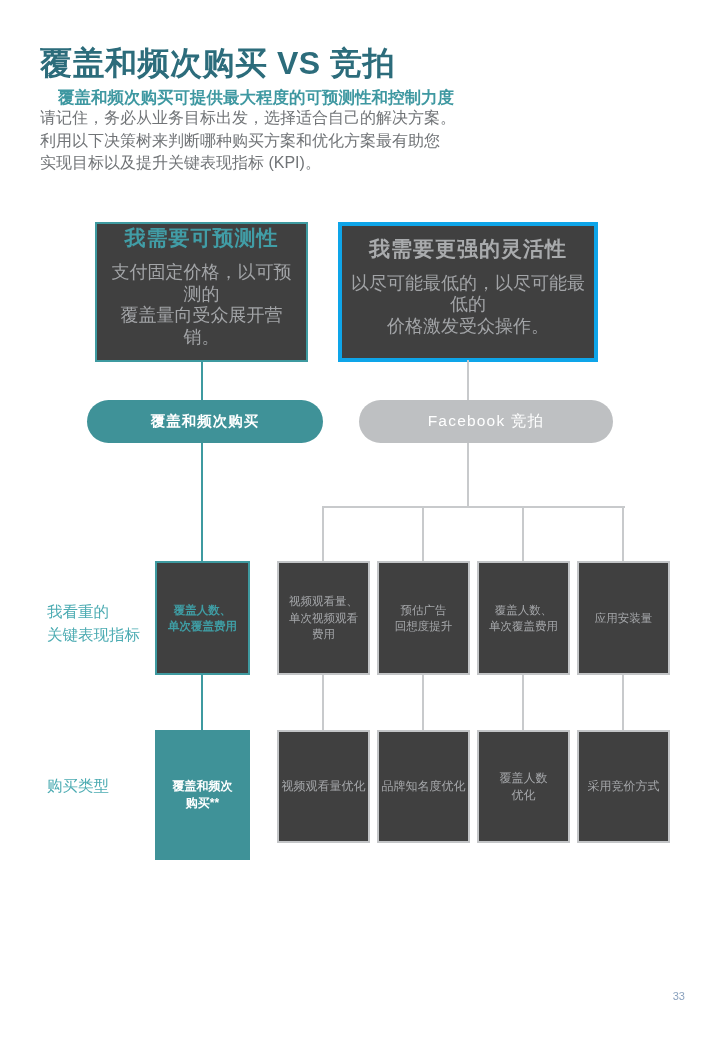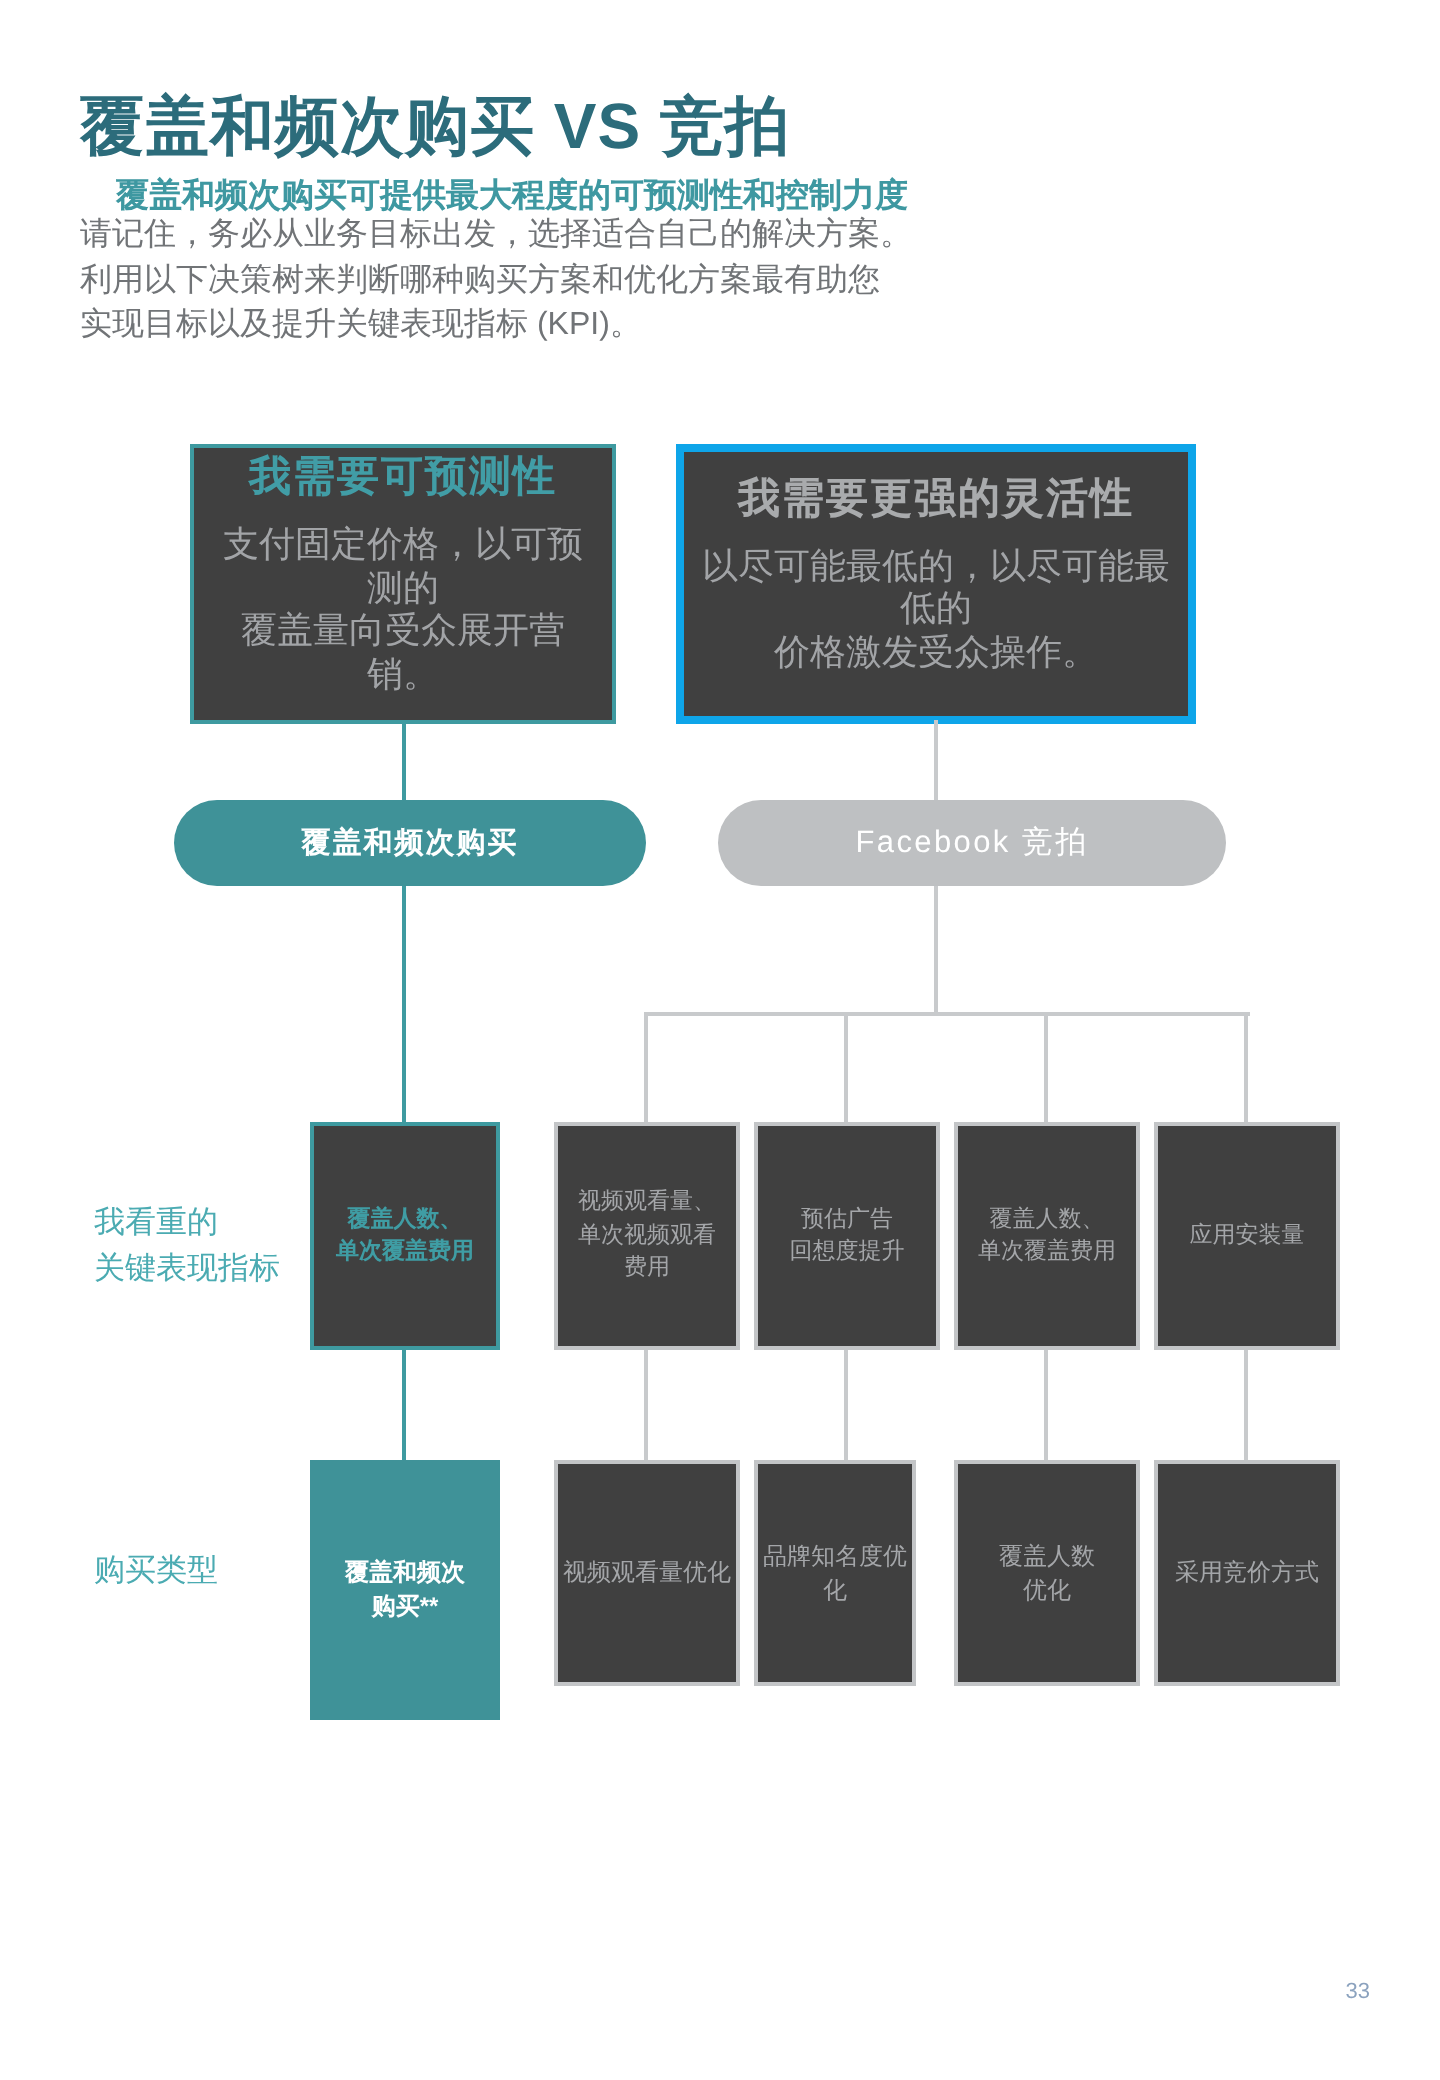--- a/index.html
+++ b/index.html
@@ -128,21 +128,21 @@
     <div class="connector gray" style="left:322px; top:675px; width:2px; height:55px;"></div>
     <div class="connector gray" style="left:422px; top:675px; width:2px; height:55px;"></div>
     <div class="connector gray" style="left:522px; top:675px; width:2px; height:55px;"></div>
     <div class="connector gray" style="left:622px; top:675px; width:2px; height:55px;"></div>
 
     <div class="row-label" style="top:774px;">购买类型</div>
 
     <div class="node buy-box reach" style="left:155px; top:730px; width:95px; height:130px;">覆盖和频次
 购买**</div>
     <div class="node buy-box auction" style="left:277px; top:730px; width:93px; height:113px;">视频观看量优化</div>
-    <div class="node buy-box auction" style="left:377px; top:730px; width:81px; height:113px;">品牌知名度优化</div>
+    <div class="node buy-box auction" style="left:377px; top:730px; width:93px; height:113px;">品牌知名度优化</div>
     <div class="node buy-box auction" style="left:477px; top:730px; width:93px; height:113px;">覆盖人数
 优化</div>
     <div class="node buy-box auction" style="left:577px; top:730px; width:93px; height:113px;">采用竞价方式</div>
   </div>
 
   <div class="page-number">33</div>
 
 </div>
 
 </body></html>

